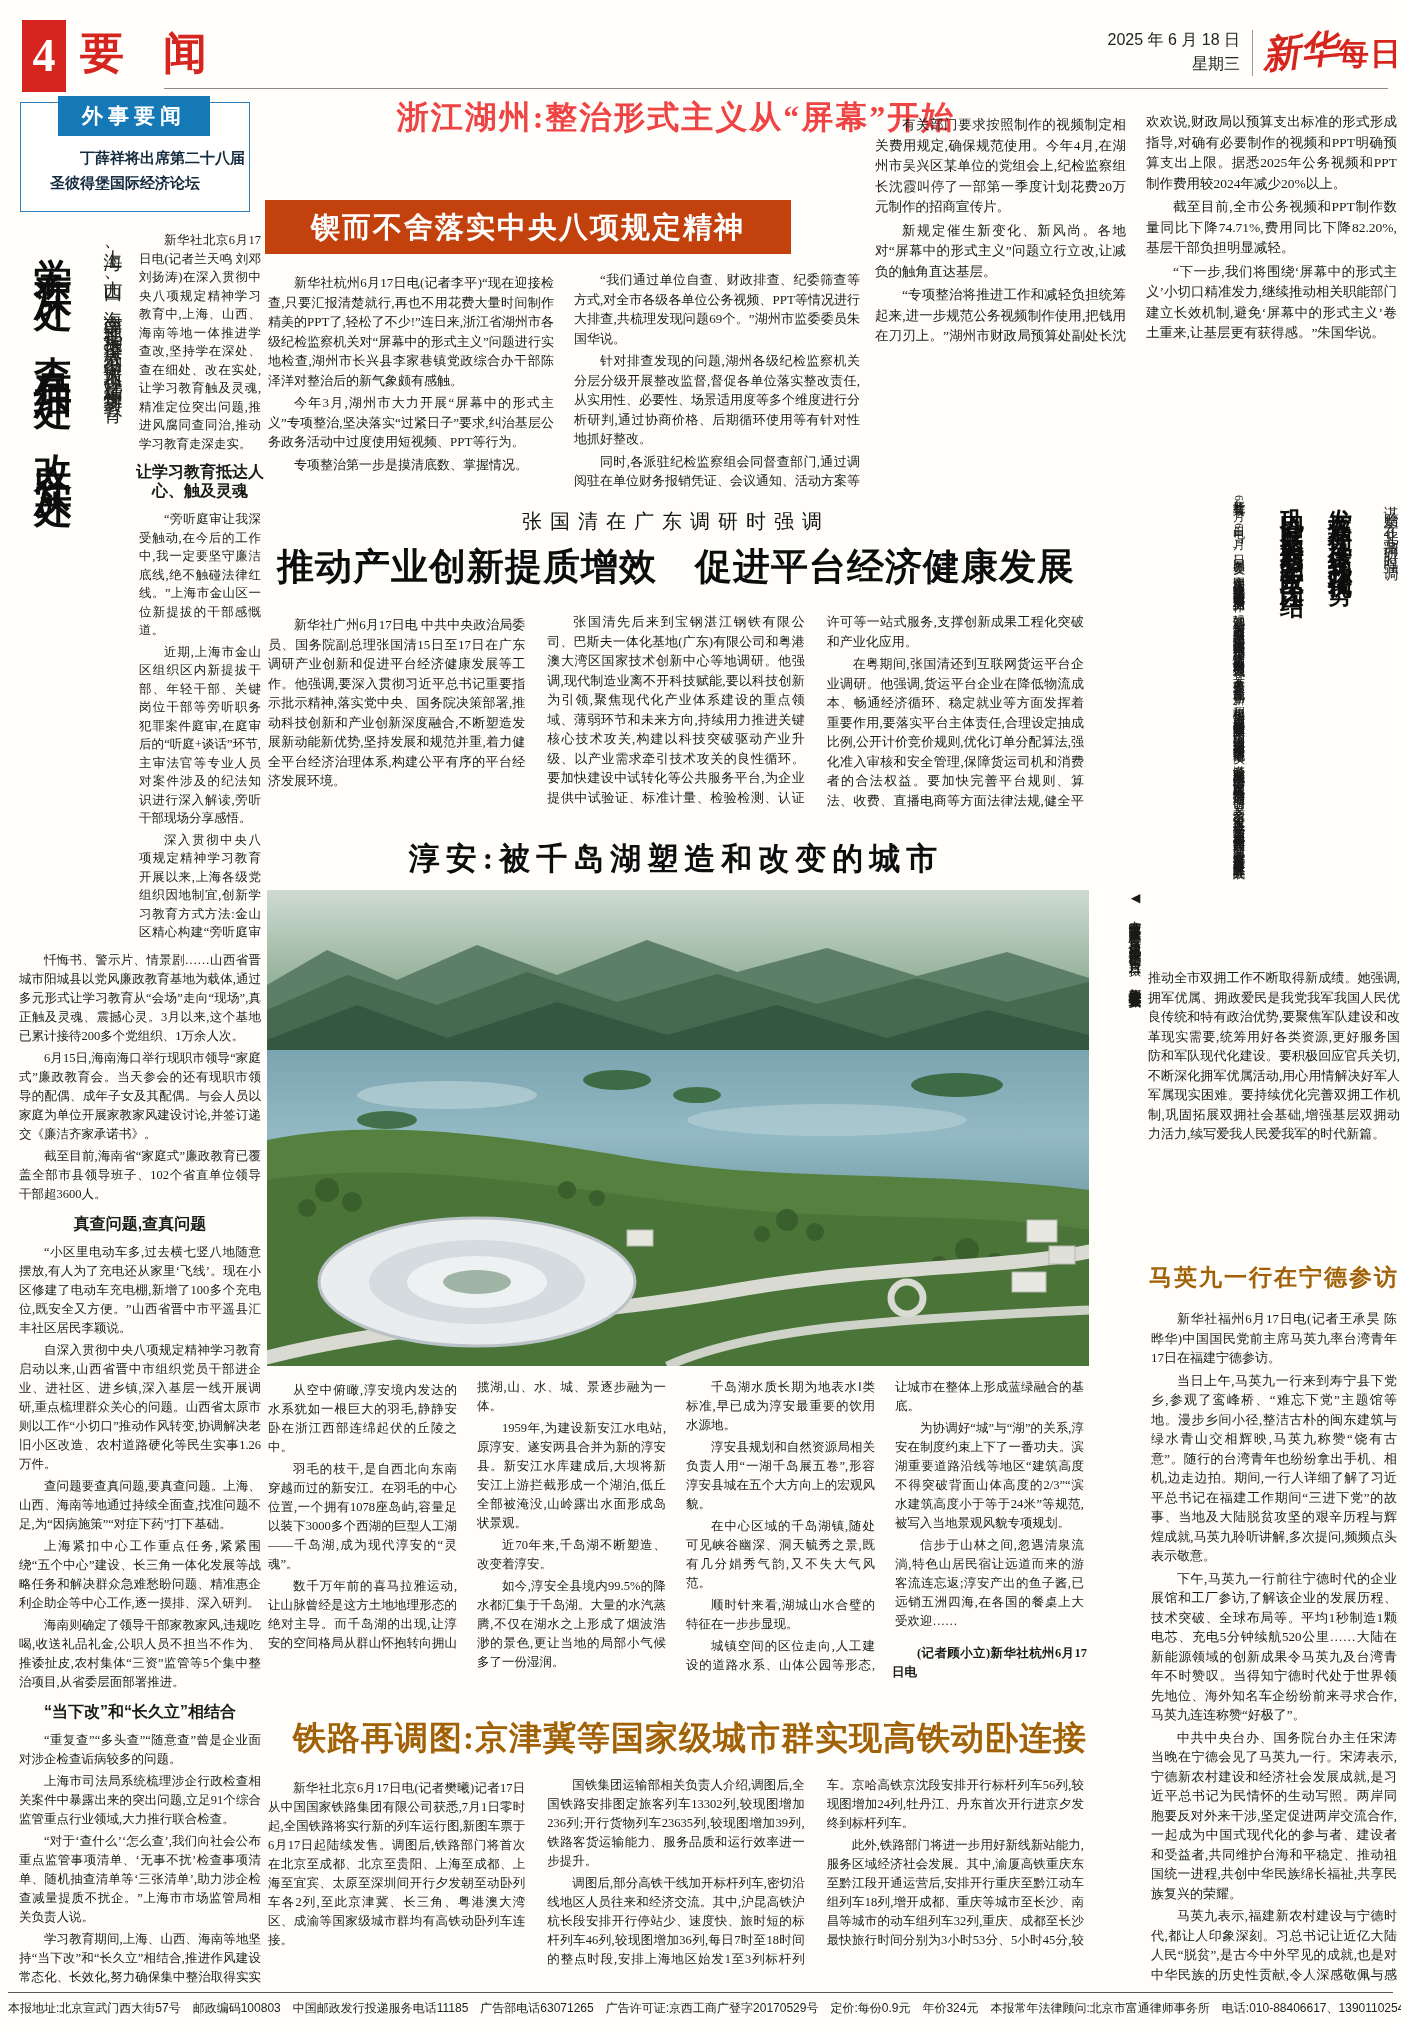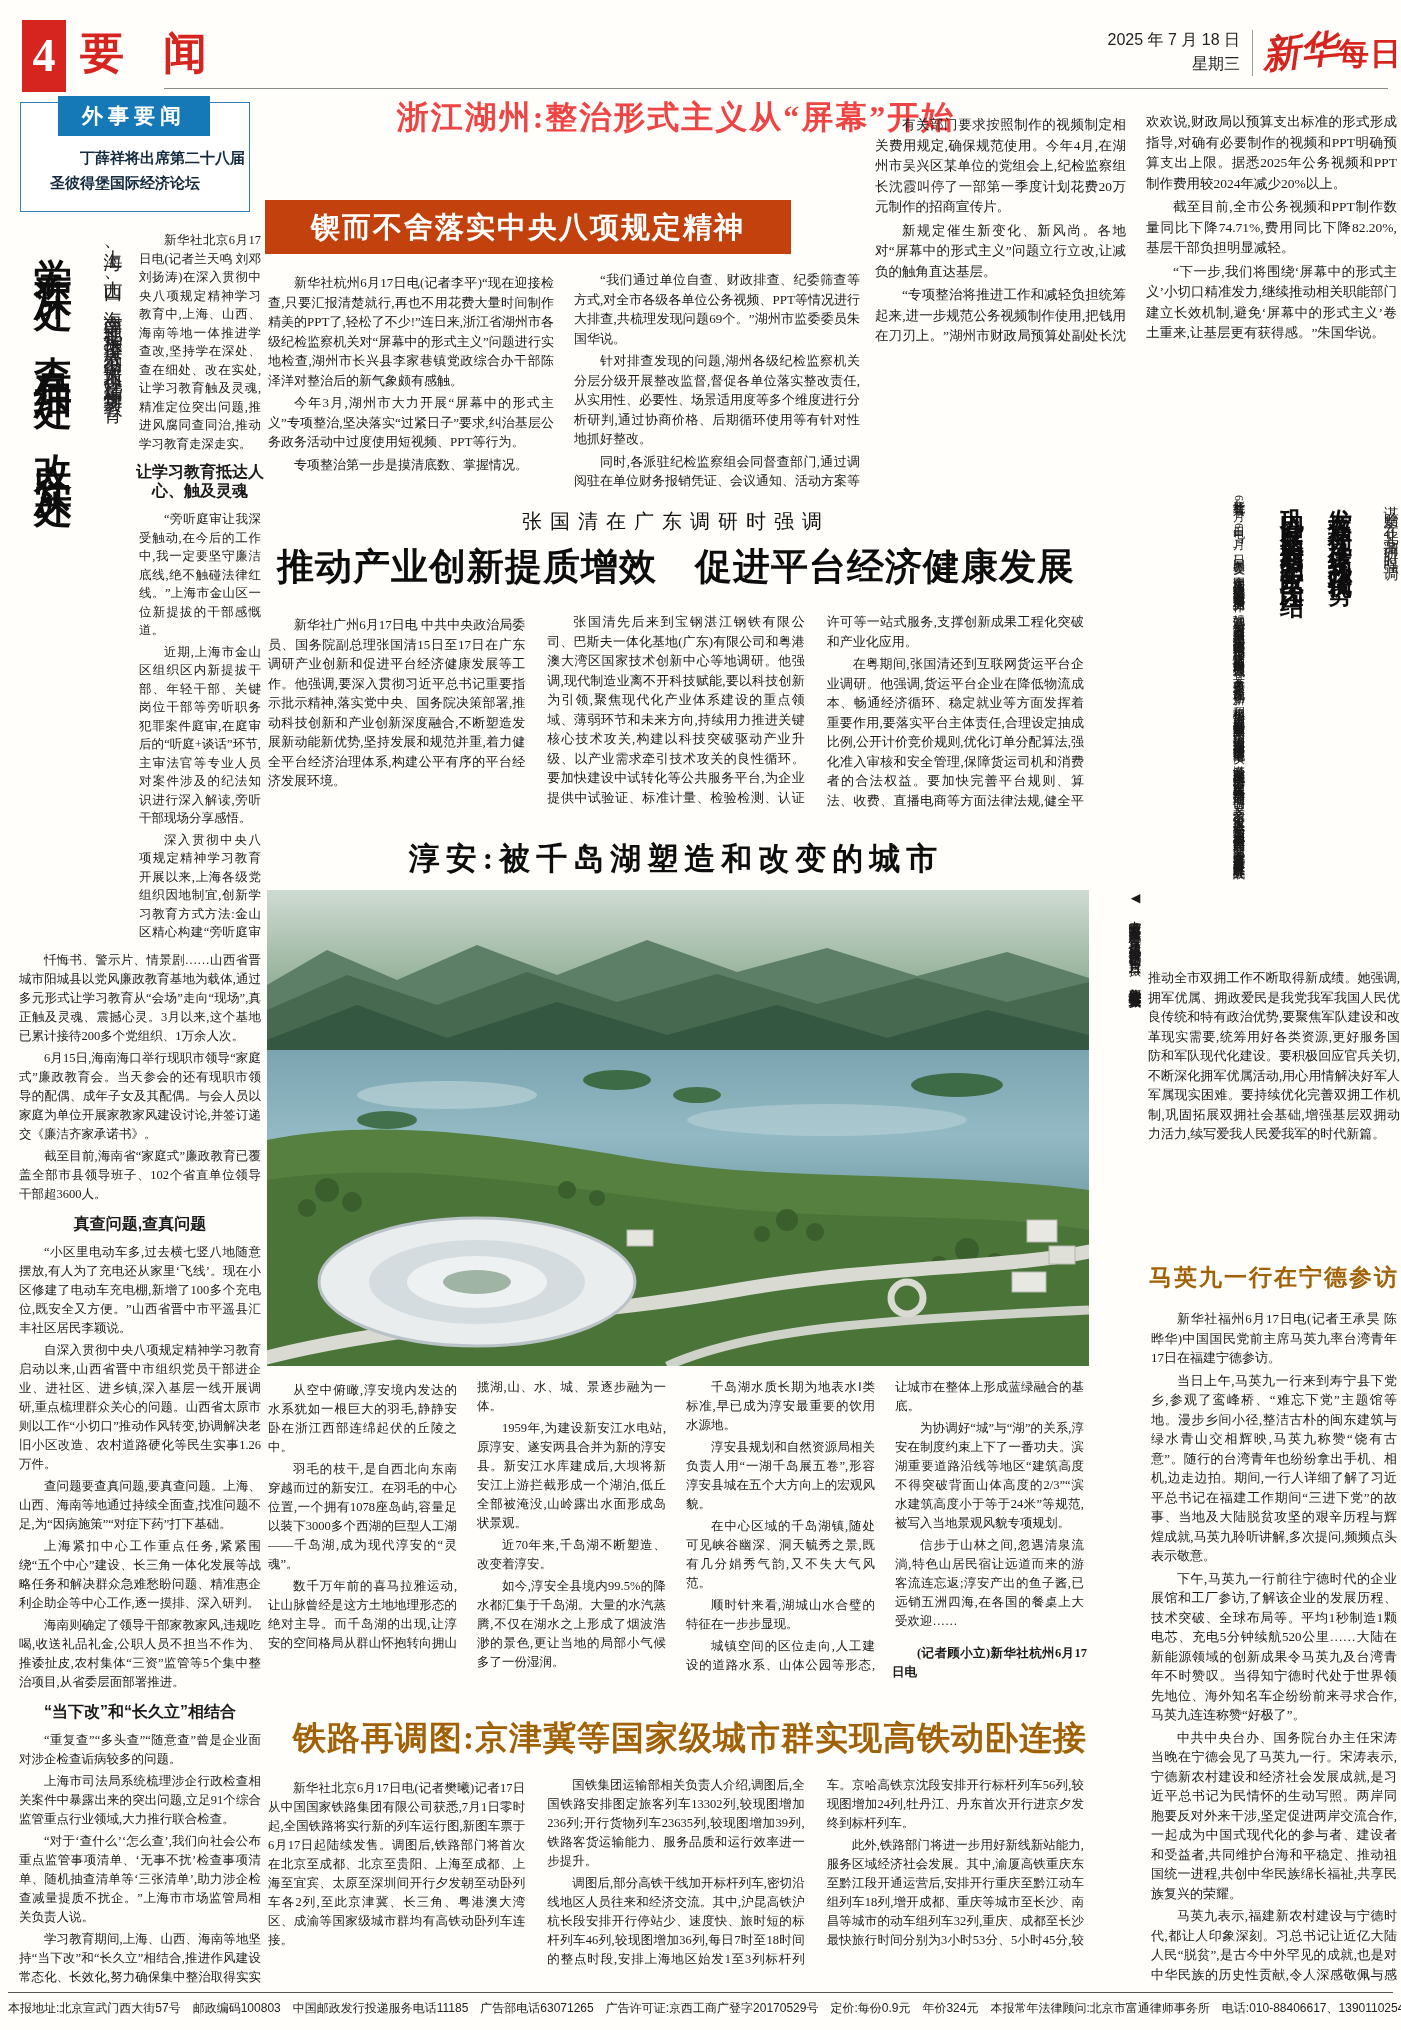--- a/index.html
+++ b/index.html
@@ -86,21 +86,21 @@
 </style>
 </head>
 <body>
 
 <div id="paper">
 
   <div class="abs" id="pageno">4</div>
   <div class="abs" id="section">要 闻</div>
   <div class="abs" id="head-rule"></div>
   <div class="abs" id="date-block">
-    <div>2025 年 7 月 18 日</div>
+    <div>2025 年 6 月 18 日</div>
     <div>星期三</div>
   </div>
   <div class="abs" id="date-div"></div>
   <div class="abs" id="masthead">
     <span class="mh1">新华</span><span class="mh2">每日电讯</span>
   </div>
 
   <div class="abs" id="fbox"></div>
   <div class="abs" id="ftab">外事要闻</div>
   <div class="abs" id="fitem">丁薛祥将出席第二十八届圣彼得堡国际经济论坛</div>

